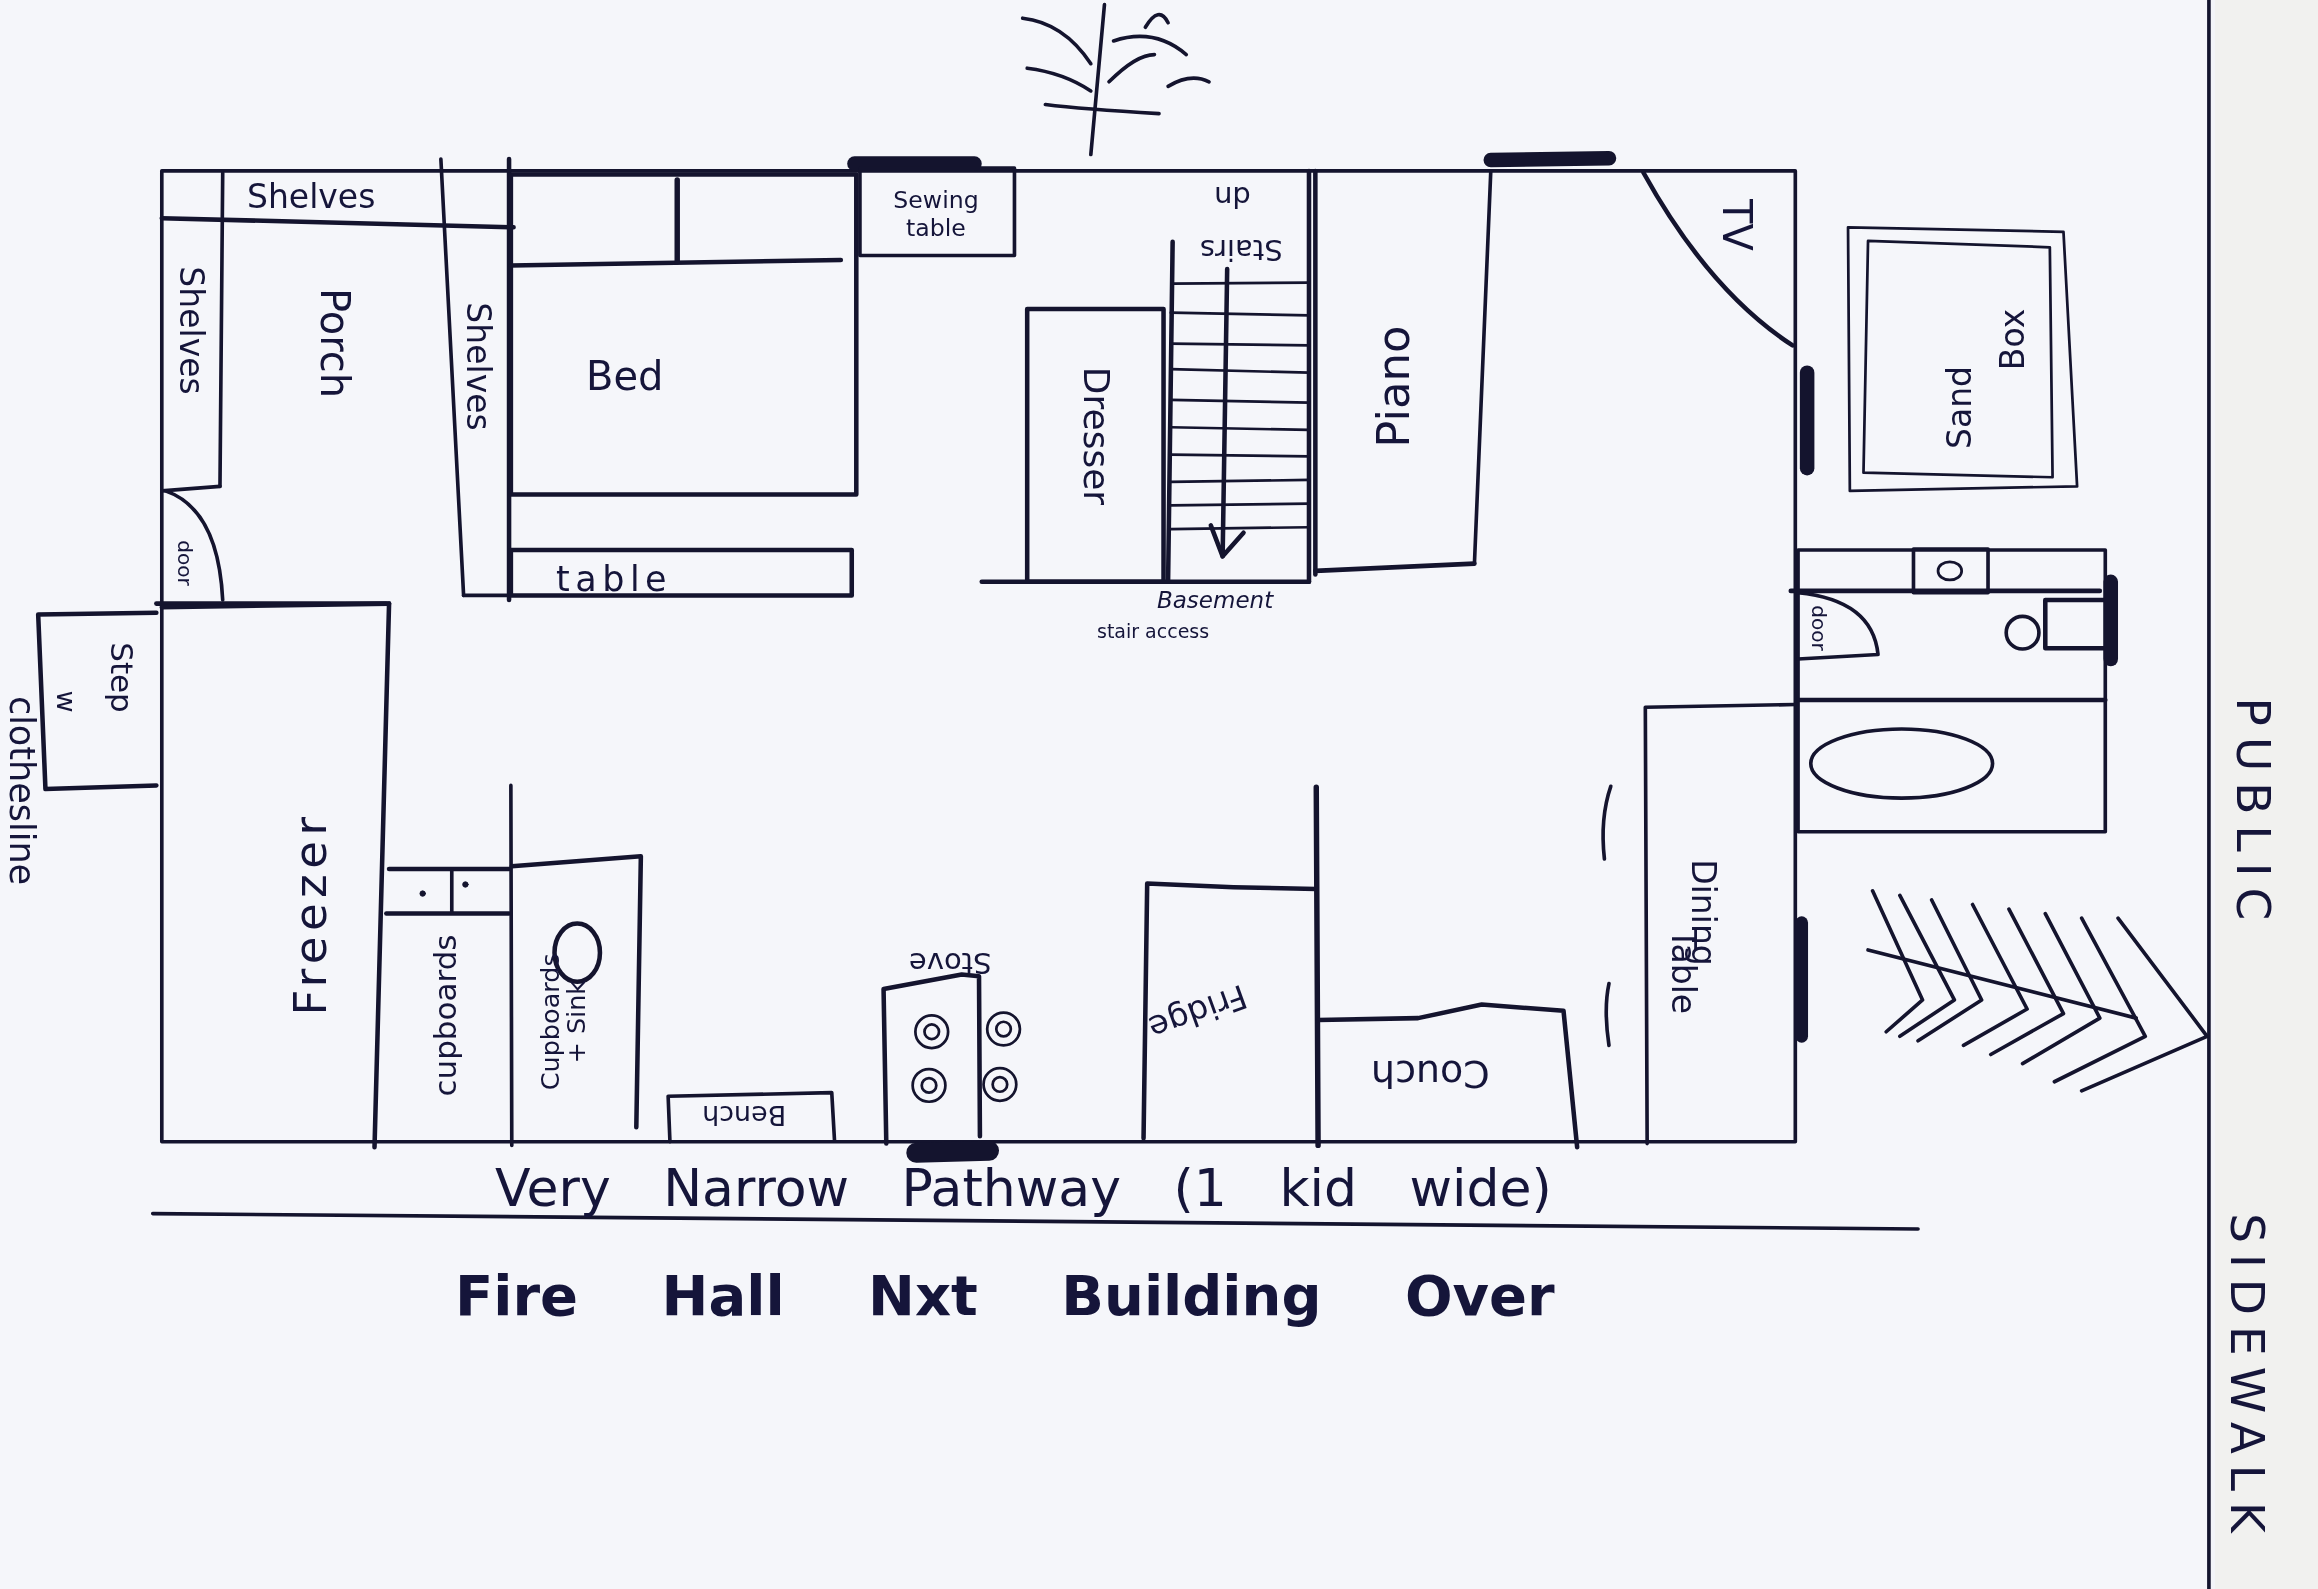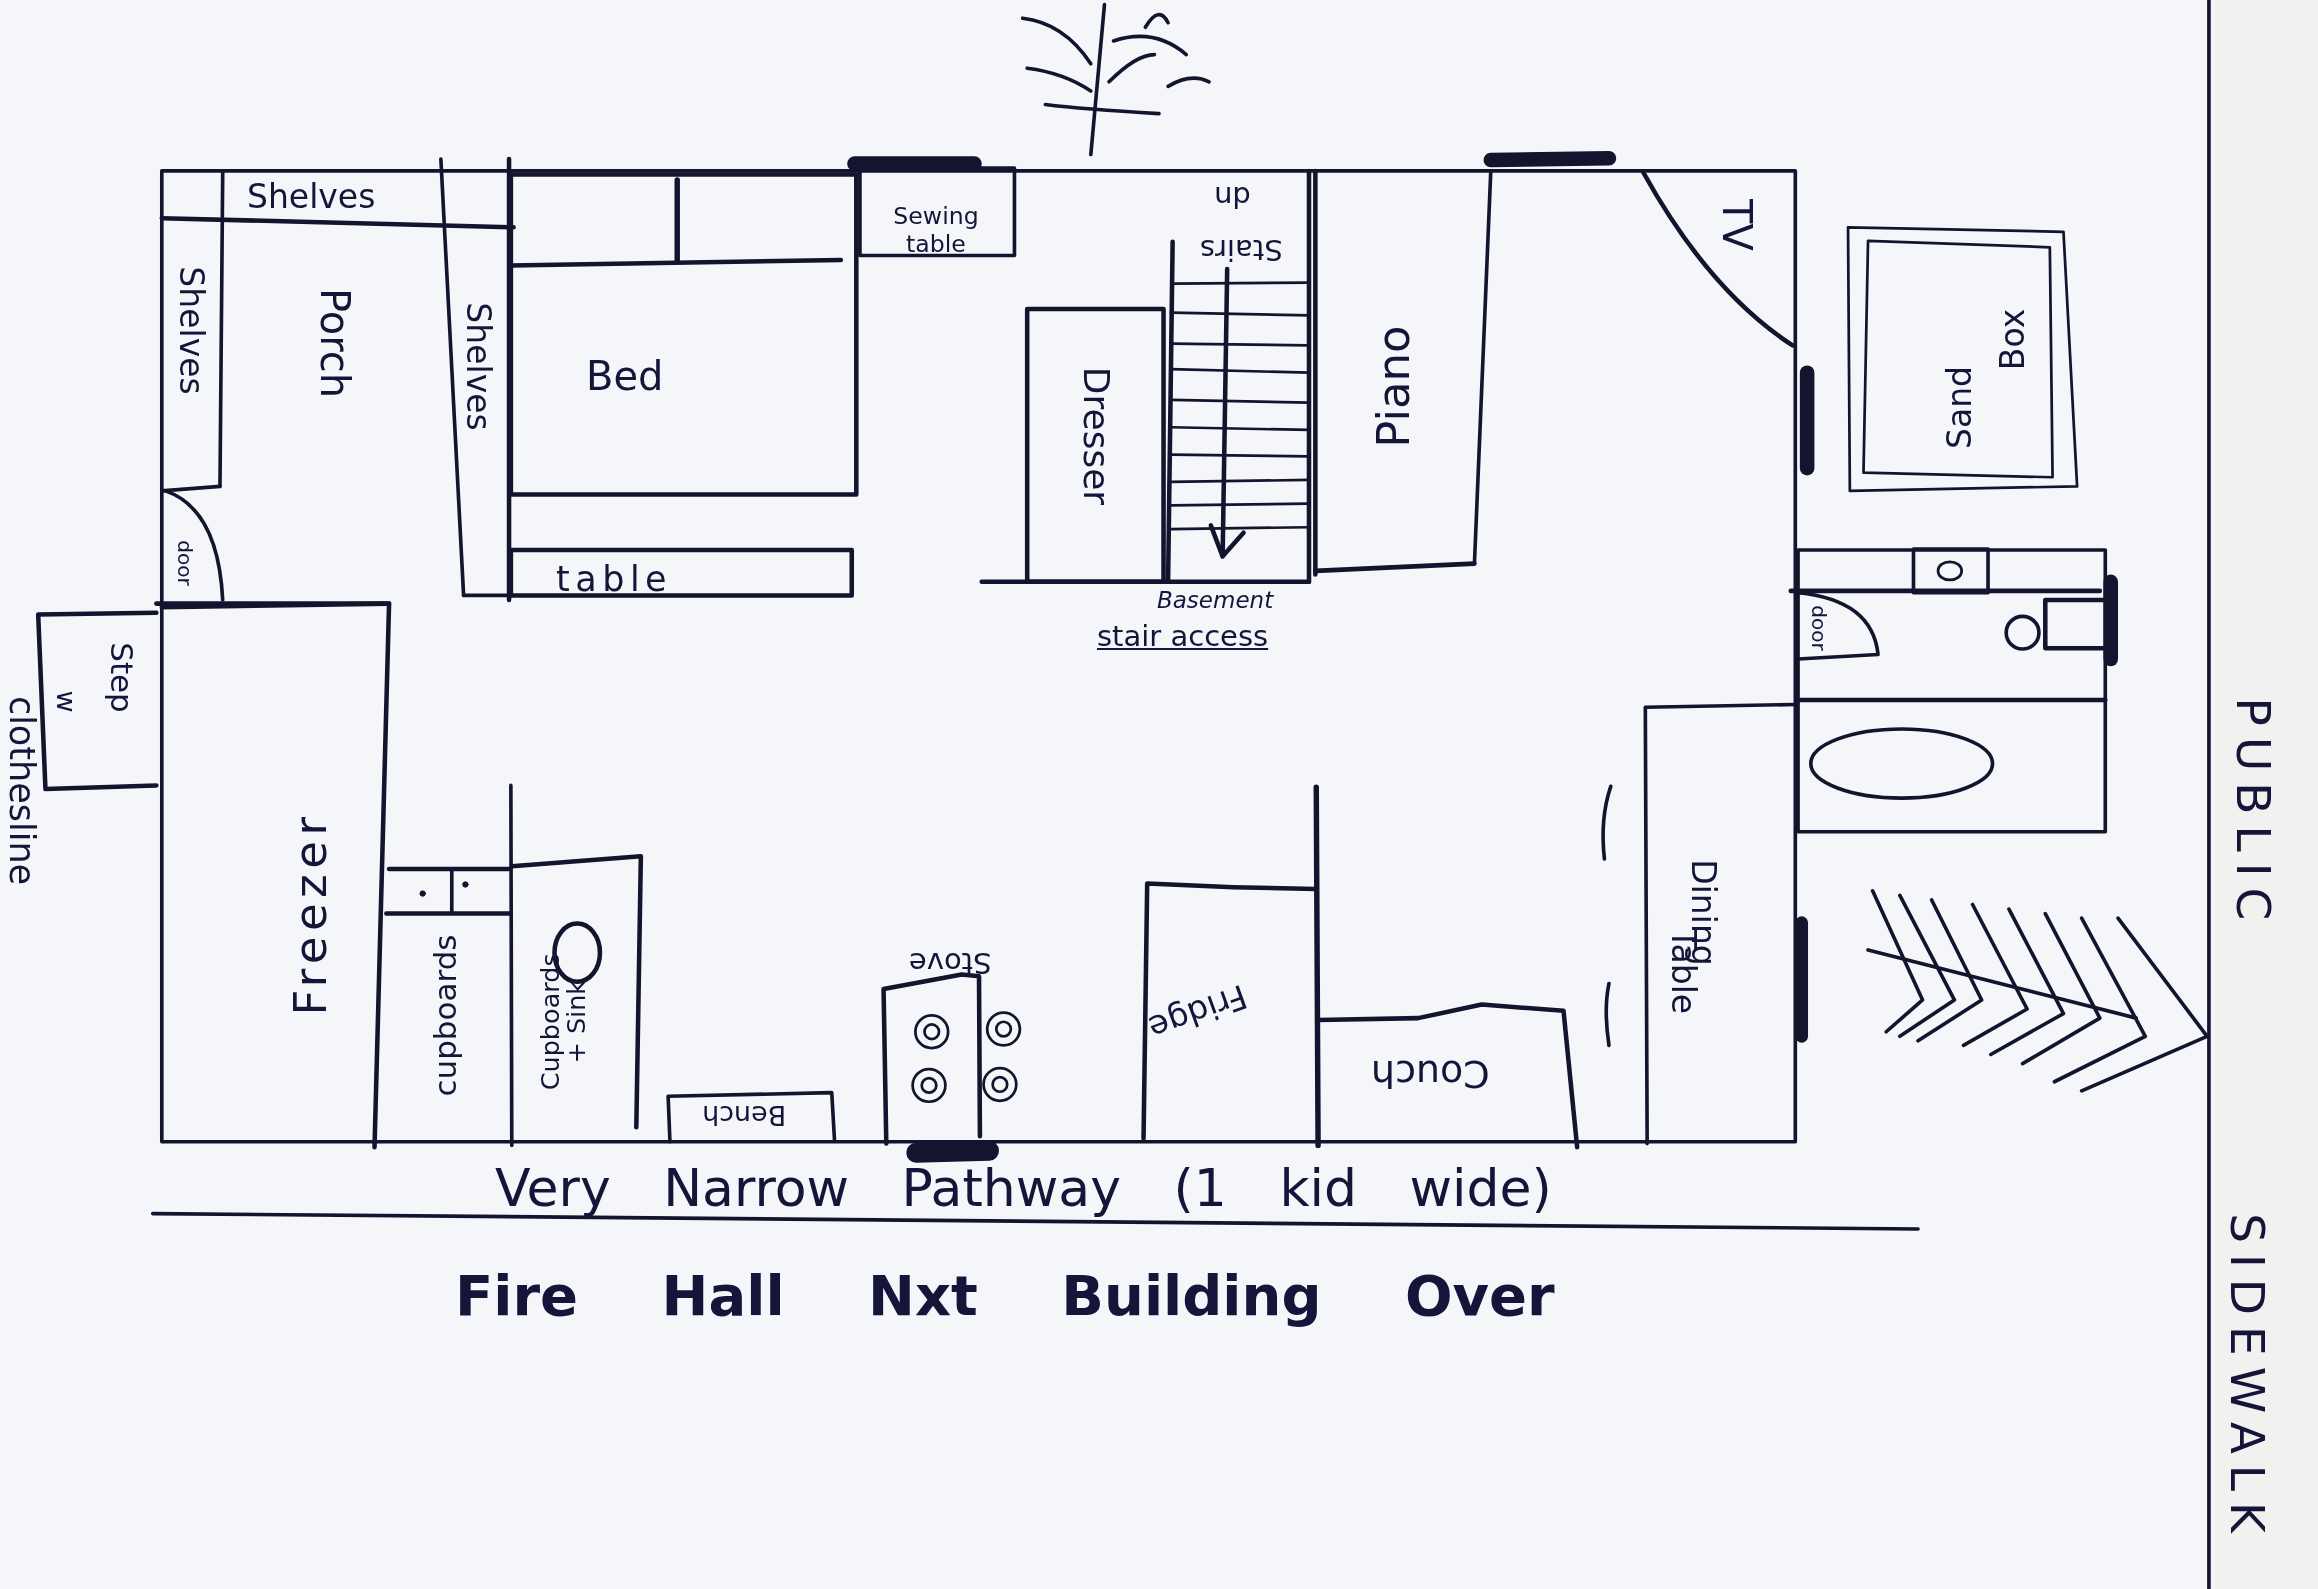--- a/index.html
+++ b/index.html
@@ -154,26 +154,26 @@
   </g>
 </svg>
 
 <div class="lbl hand" style="left:247px;top:180px;font-size:33px;">Shelves</div>
 <div class="lbl hand" style="left:127px;top:314px;font-size:33px;transform:rotate(90deg);">Shelves</div>
 <div class="lbl hand" style="left:280px;top:323px;font-size:40px;transform:rotate(90deg);">Porch</div>
 <div class="lbl hand" style="left:414px;top:350px;font-size:33px;transform:rotate(90deg);">Shelves</div>
 <div class="lbl hand" style="left:162px;top:553px;font-size:20px;transform:rotate(90deg);">door</div>
 <div class="lbl hand" style="left:586px;top:356px;font-size:40px;">Bed</div>
 <div class="lbl hand" style="left:556px;top:562px;font-size:35px;letter-spacing:5.5px;">table</div>
-<div class="lbl hand" style="left:868px;top:186px;font-size:23.6px;width:136px;white-space:normal;text-align:center;line-height:1.2;margin-top:16px;">Sewing table</div>
+<div class="lbl hand" style="left:868px;top:186px;font-size:23.6px;width:136px;white-space:normal;text-align:center;line-height:1.2;">Sewing table</div>
 <div class="lbl hand" style="left:1214px;top:182px;font-size:29px;transform:rotate(180deg);">dn</div>
 <div class="lbl hand" style="left:1200px;top:235px;font-size:29px;transform:rotate(180deg);">Stairs</div>
 <div class="lbl hand" style="left:1027px;top:418px;font-size:36px;transform:rotate(90deg);">Dresser</div>
 <div class="lbl hand" style="left:1157px;top:589px;font-size:23px;font-style:italic;">Basement</div>
-<div class="lbl hand" style="left:1097px;top:622px;font-size:29px;text-decoration:underline;">stair access</div>
+<div class="lbl hand" style="left:1097px;top:622px;font-size:19px;">stair access</div>
 <div class="lbl hand" style="left:1332px;top:364px;font-size:45px;transform:rotate(-90deg);">Piano</div>
 <div class="lbl hand" style="left:1711px;top:205px;font-size:40px;transform:rotate(90deg);">TV</div>
 <div class="lbl hand" style="left:86px;top:662px;font-size:31px;transform:rotate(90deg);">Step</div>
 <div class="lbl hand" style="left:55px;top:688px;font-size:27px;transform:rotate(90deg);">w</div>
 <div class="lbl hand" style="left:-73px;top:773px;font-size:35px;transform:rotate(90deg);">clothesline</div>
 <div class="lbl hand" style="left:209px;top:891px;font-size:45px;letter-spacing:5.5px;transform:rotate(-90deg);">Freezer</div>
 <div class="lbl hand" style="left:364px;top:1000px;font-size:31px;transform:rotate(-90deg);">cupboards</div>
 <div class="lbl hand" style="left:482px;top:1009px;font-size:25.5px;transform:rotate(-90deg);">Cupboards</div>
 <div class="lbl hand" style="left:535px;top:1009px;font-size:25.5px;transform:rotate(-90deg);">+ Sink</div>
 <div class="lbl hand" style="left:702px;top:1102px;font-size:27px;transform:rotate(180deg);">Bench</div>

